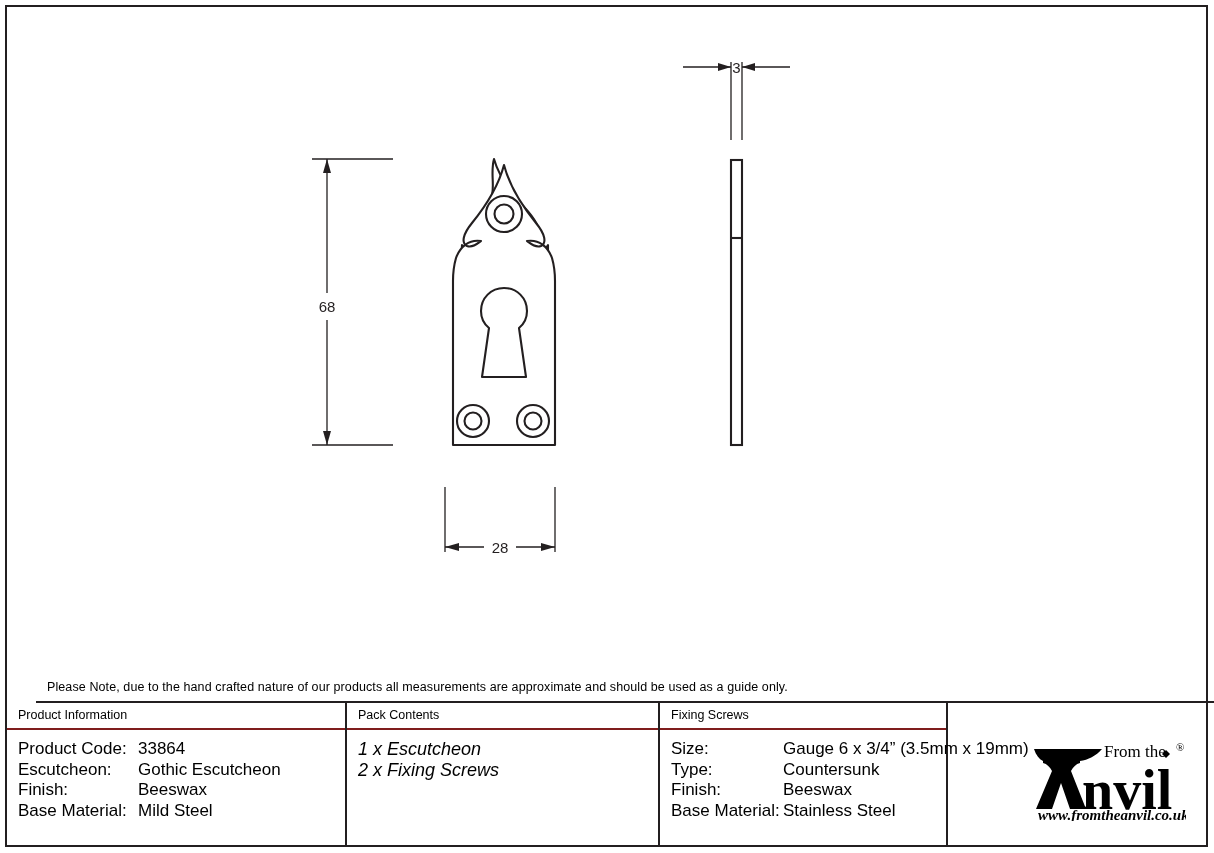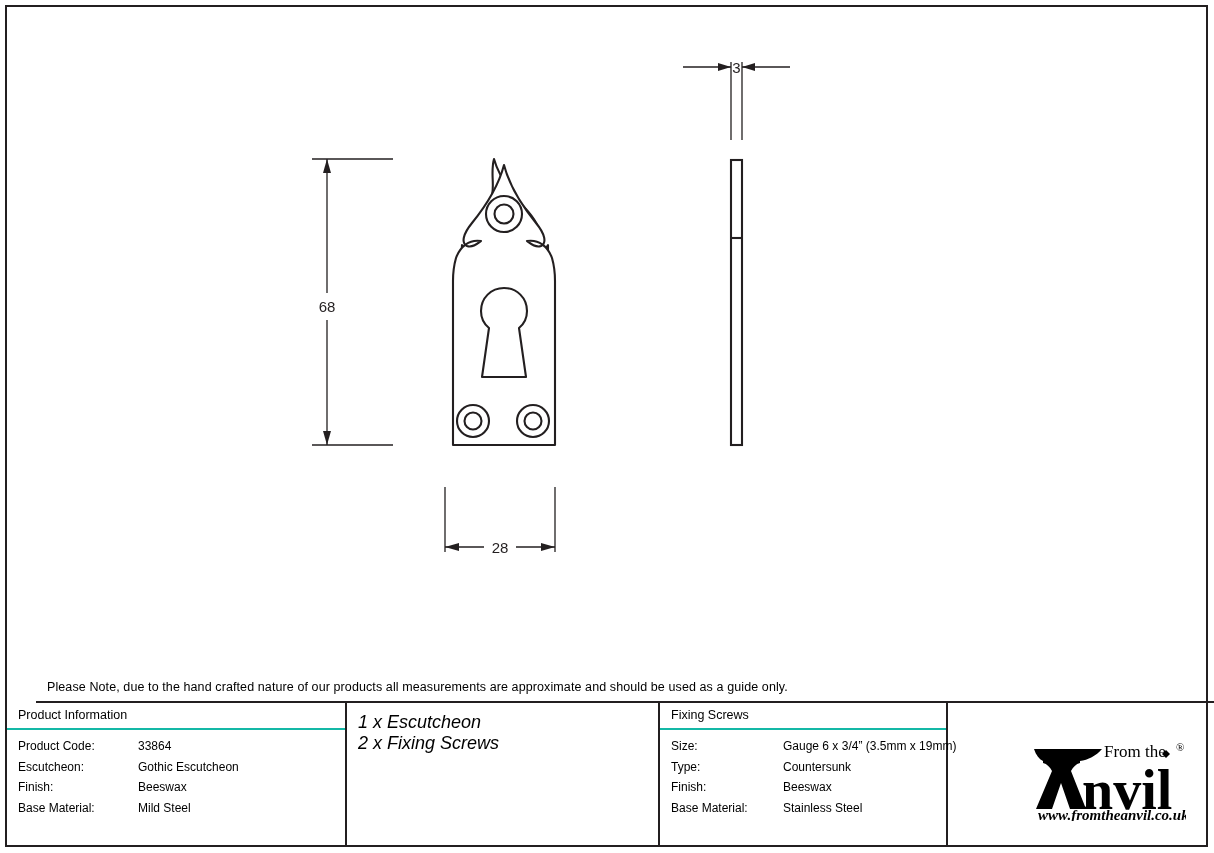--- a/index.html
+++ b/index.html
@@ -79,37 +79,37 @@
     box-sizing: border-box;
   }
   .col-pi   { left: 0px;   width: 340px; border-right: 2px solid #231f20; }
   .col-pc   { left: 340px; width: 313px; border-right: 2px solid #231f20; }
   .col-fs   { left: 653px; width: 288px; border-right: 2px solid #231f20; }
   .col-logo { left: 993px; width: 206px; }
 
   .col-head {
     position: relative;
     height: 25px;
-    border-bottom: 2px solid #14b8a6;
+    border-bottom: 2px solid #7f1d1d;
   }
   .col-head span {
     position: absolute;
     left: 11px;
     top: 5px;
     font-size: 12.5px;
     white-space: nowrap;
   }
   .col-body {
     position: relative;
     padding: 9px 0 0 11px;
   }
   .kv {
     position: relative;
     height: 20.5px;
-    font-size: 12px;
+    font-size: 17px;
     white-space: nowrap;
   }
   .kv .k {
     position: absolute;
     left: 0;
     top: 0;
   }
   .kv .v {
     position: absolute;
     top: 0;
@@ -266,20 +266,23 @@
             <span class="v">Beeswax</span>
           </div>
           <div class="kv">
             <span class="k">Base Material:</span>
             <span class="v">Mild Steel</span>
           </div>
         </div>
       </div>
 
       <div class="col col-pc">
+        <div class="col-head">
+          <span>Pack Contents</span>
+        </div>
         <div class="col-body">
           <div class="plain">1 x Escutcheon</div>
           <div class="plain">2 x Fixing Screws</div>
         </div>
       </div>
 
       <div class="col col-fs">
         <div class="col-head">
           <span>Fixing Screws</span>
         </div>

